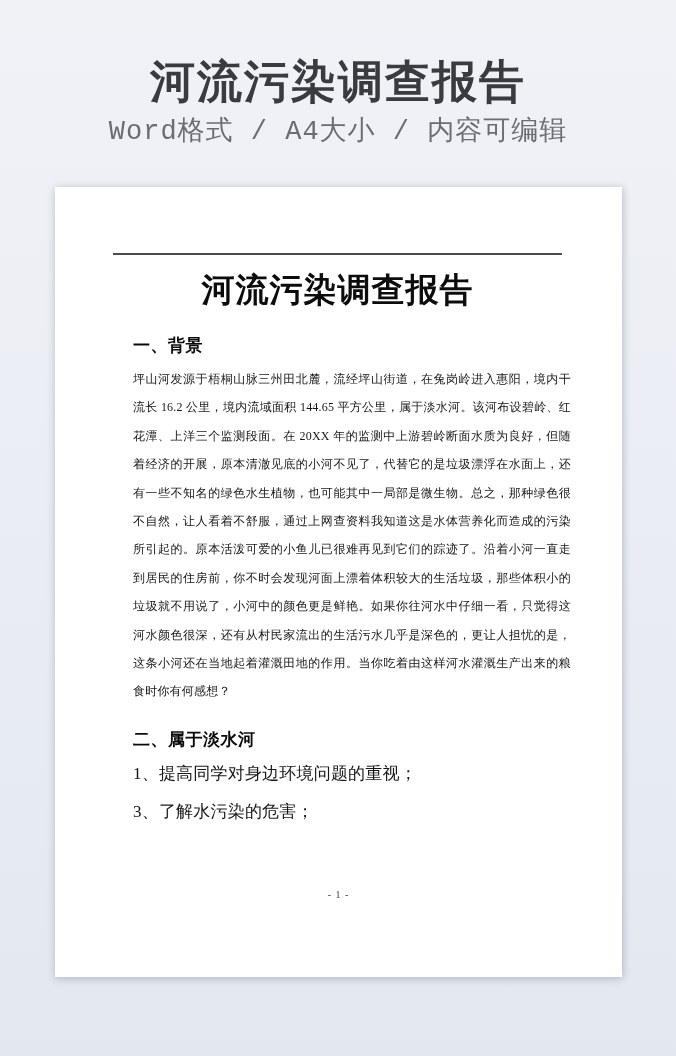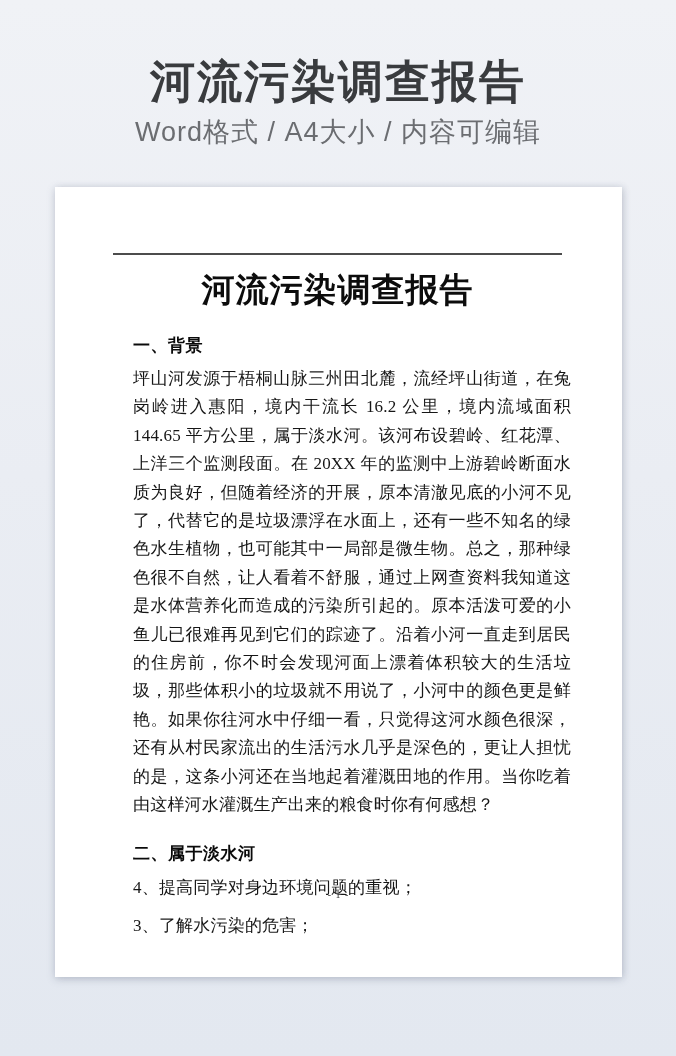--- a/index.html
+++ b/index.html
@@ -22,21 +22,21 @@
     margin: 0;
     font-family: "Liberation Sans", sans-serif;
     font-weight: 800;
     font-size: 45px;
     line-height: 52px;
     letter-spacing: 2px;
     color: #393b3e;
   }
   .hero-subtitle {
     margin: 8px 0 0 0;
-    font-family: Liberation Sans, sans-serif;
+    font-family: Liberation Mono, monospace;
     font-weight: 500;
     font-size: 27px;
     line-height: 32px;
     color: #6b6d71;
     letter-spacing: 1px;
   }
 
   
   .paper {
     position: absolute;
@@ -72,21 +72,21 @@
   .section-heading {
     margin: 24px 0 0 0;
     font-size: 17px;
     line-height: 20px;
     font-weight: 700;
     color: #0a0a0a;
     letter-spacing: 0.5px;
   }
   .body-paragraph {
     margin: 9px 0 0 0;
-    font-size: 17px;
+    font-size: 12px;
     line-height: 28.4px;
     text-align: justify;
     letter-spacing: 0.2px;
   }
   .list-item {
     margin: 10px 0 0 0;
     font-size: 17px;
     line-height: 28.4px;
     letter-spacing: 0.2px;
   }
@@ -111,18 +111,18 @@
 
 <div class="paper">
   <hr class="title-rule">
   <h2 class="doc-title">河流污染调查报告</h2>
 
   <div class="content">
     <h3 class="section-heading">一、背景</h3>
     <p class="body-paragraph">坪山河发源于梧桐山脉三州田北麓，流经坪山街道，在兔岗岭进入惠阳，境内干流长 16.2 公里，境内流域面积 144.65 平方公里，属于淡水河。该河布设碧岭、红花潭、上洋三个监测段面。在 20XX 年的监测中上游碧岭断面水质为良好，但随着经济的开展，原本清澈见底的小河不见了，代替它的是垃圾漂浮在水面上，还有一些不知名的绿色水生植物，也可能其中一局部是微生物。总之，那种绿色很不自然，让人看着不舒服，通过上网查资料我知道这是水体营养化而造成的污染所引起的。原本活泼可爱的小鱼儿已很难再见到它们的踪迹了。沿着小河一直走到居民的住房前，你不时会发现河面上漂着体积较大的生活垃圾，那些体积小的垃圾就不用说了，小河中的颜色更是鲜艳。如果你往河水中仔细一看，只觉得这河水颜色很深，还有从村民家流出的生活污水几乎是深色的，更让人担忧的是，这条小河还在当地起着灌溉田地的作用。当你吃着由这样河水灌溉生产出来的粮食时你有何感想？</p>
 
     <h3 class="section-heading">二、属于淡水河</h3>
-    <p class="list-item">4、提高同学对身边环境问题的重视；</p>
+    <p class="list-item">1、提高同学对身边环境问题的重视；</p>
     <p class="list-item">3、了解水污染的危害；</p>
   </div>
 
   <div class="page-number">- 1 -</div>
 </div>
 
 </body></html>

